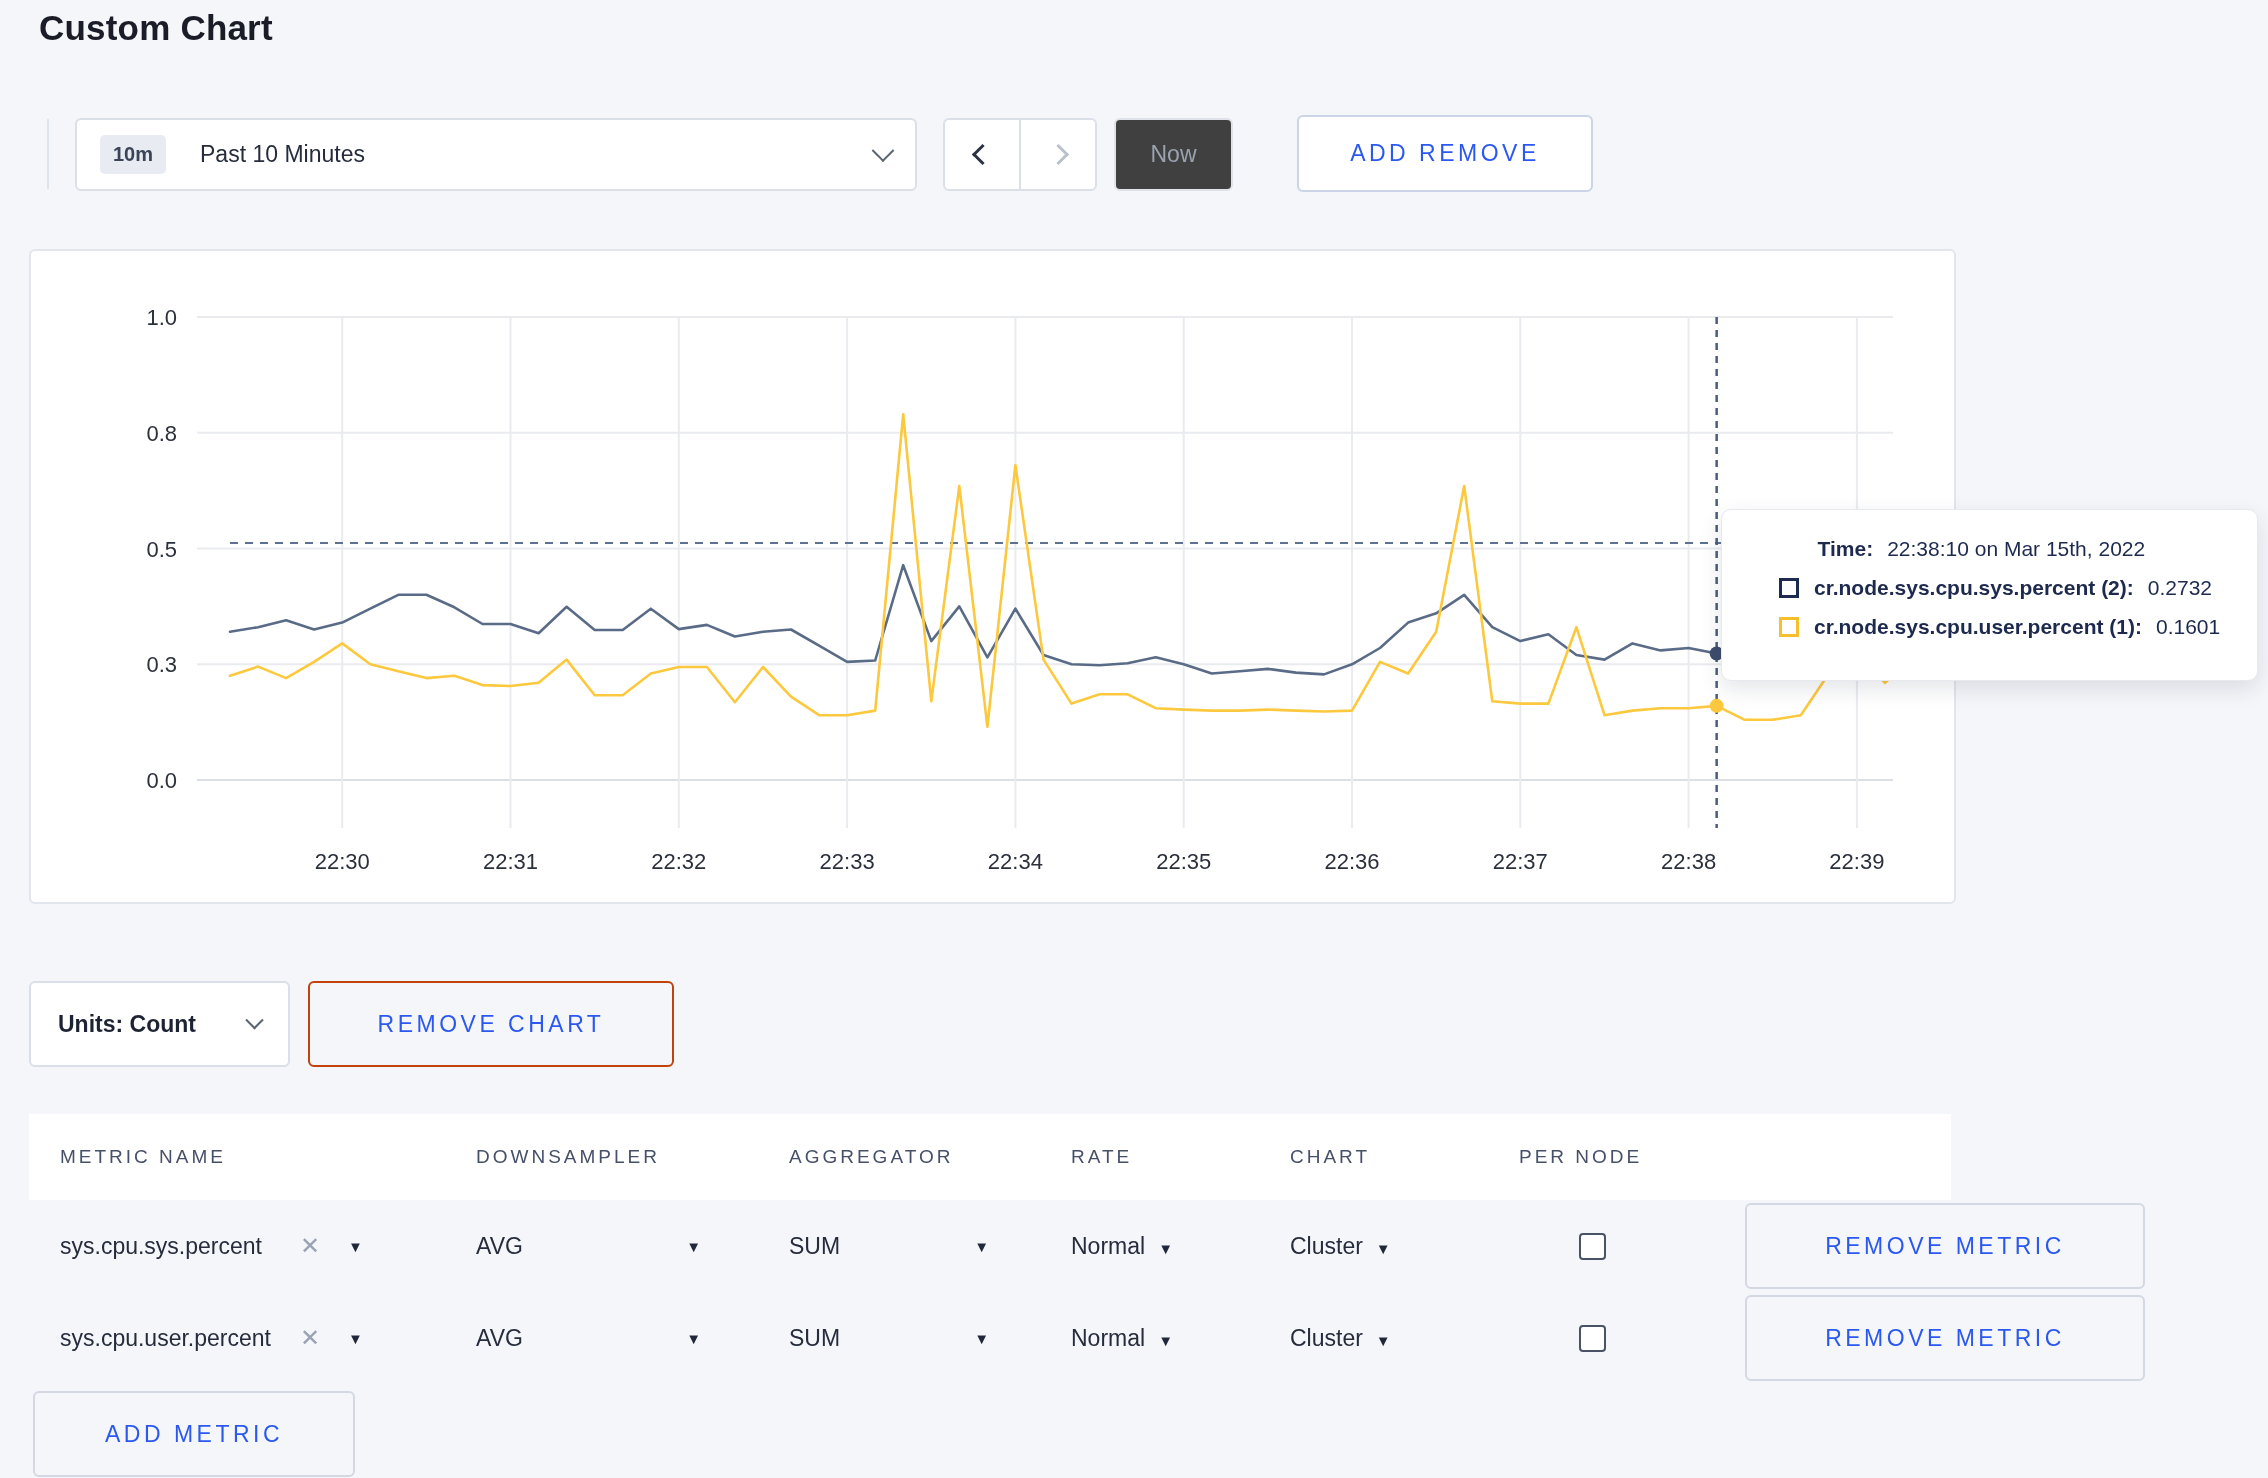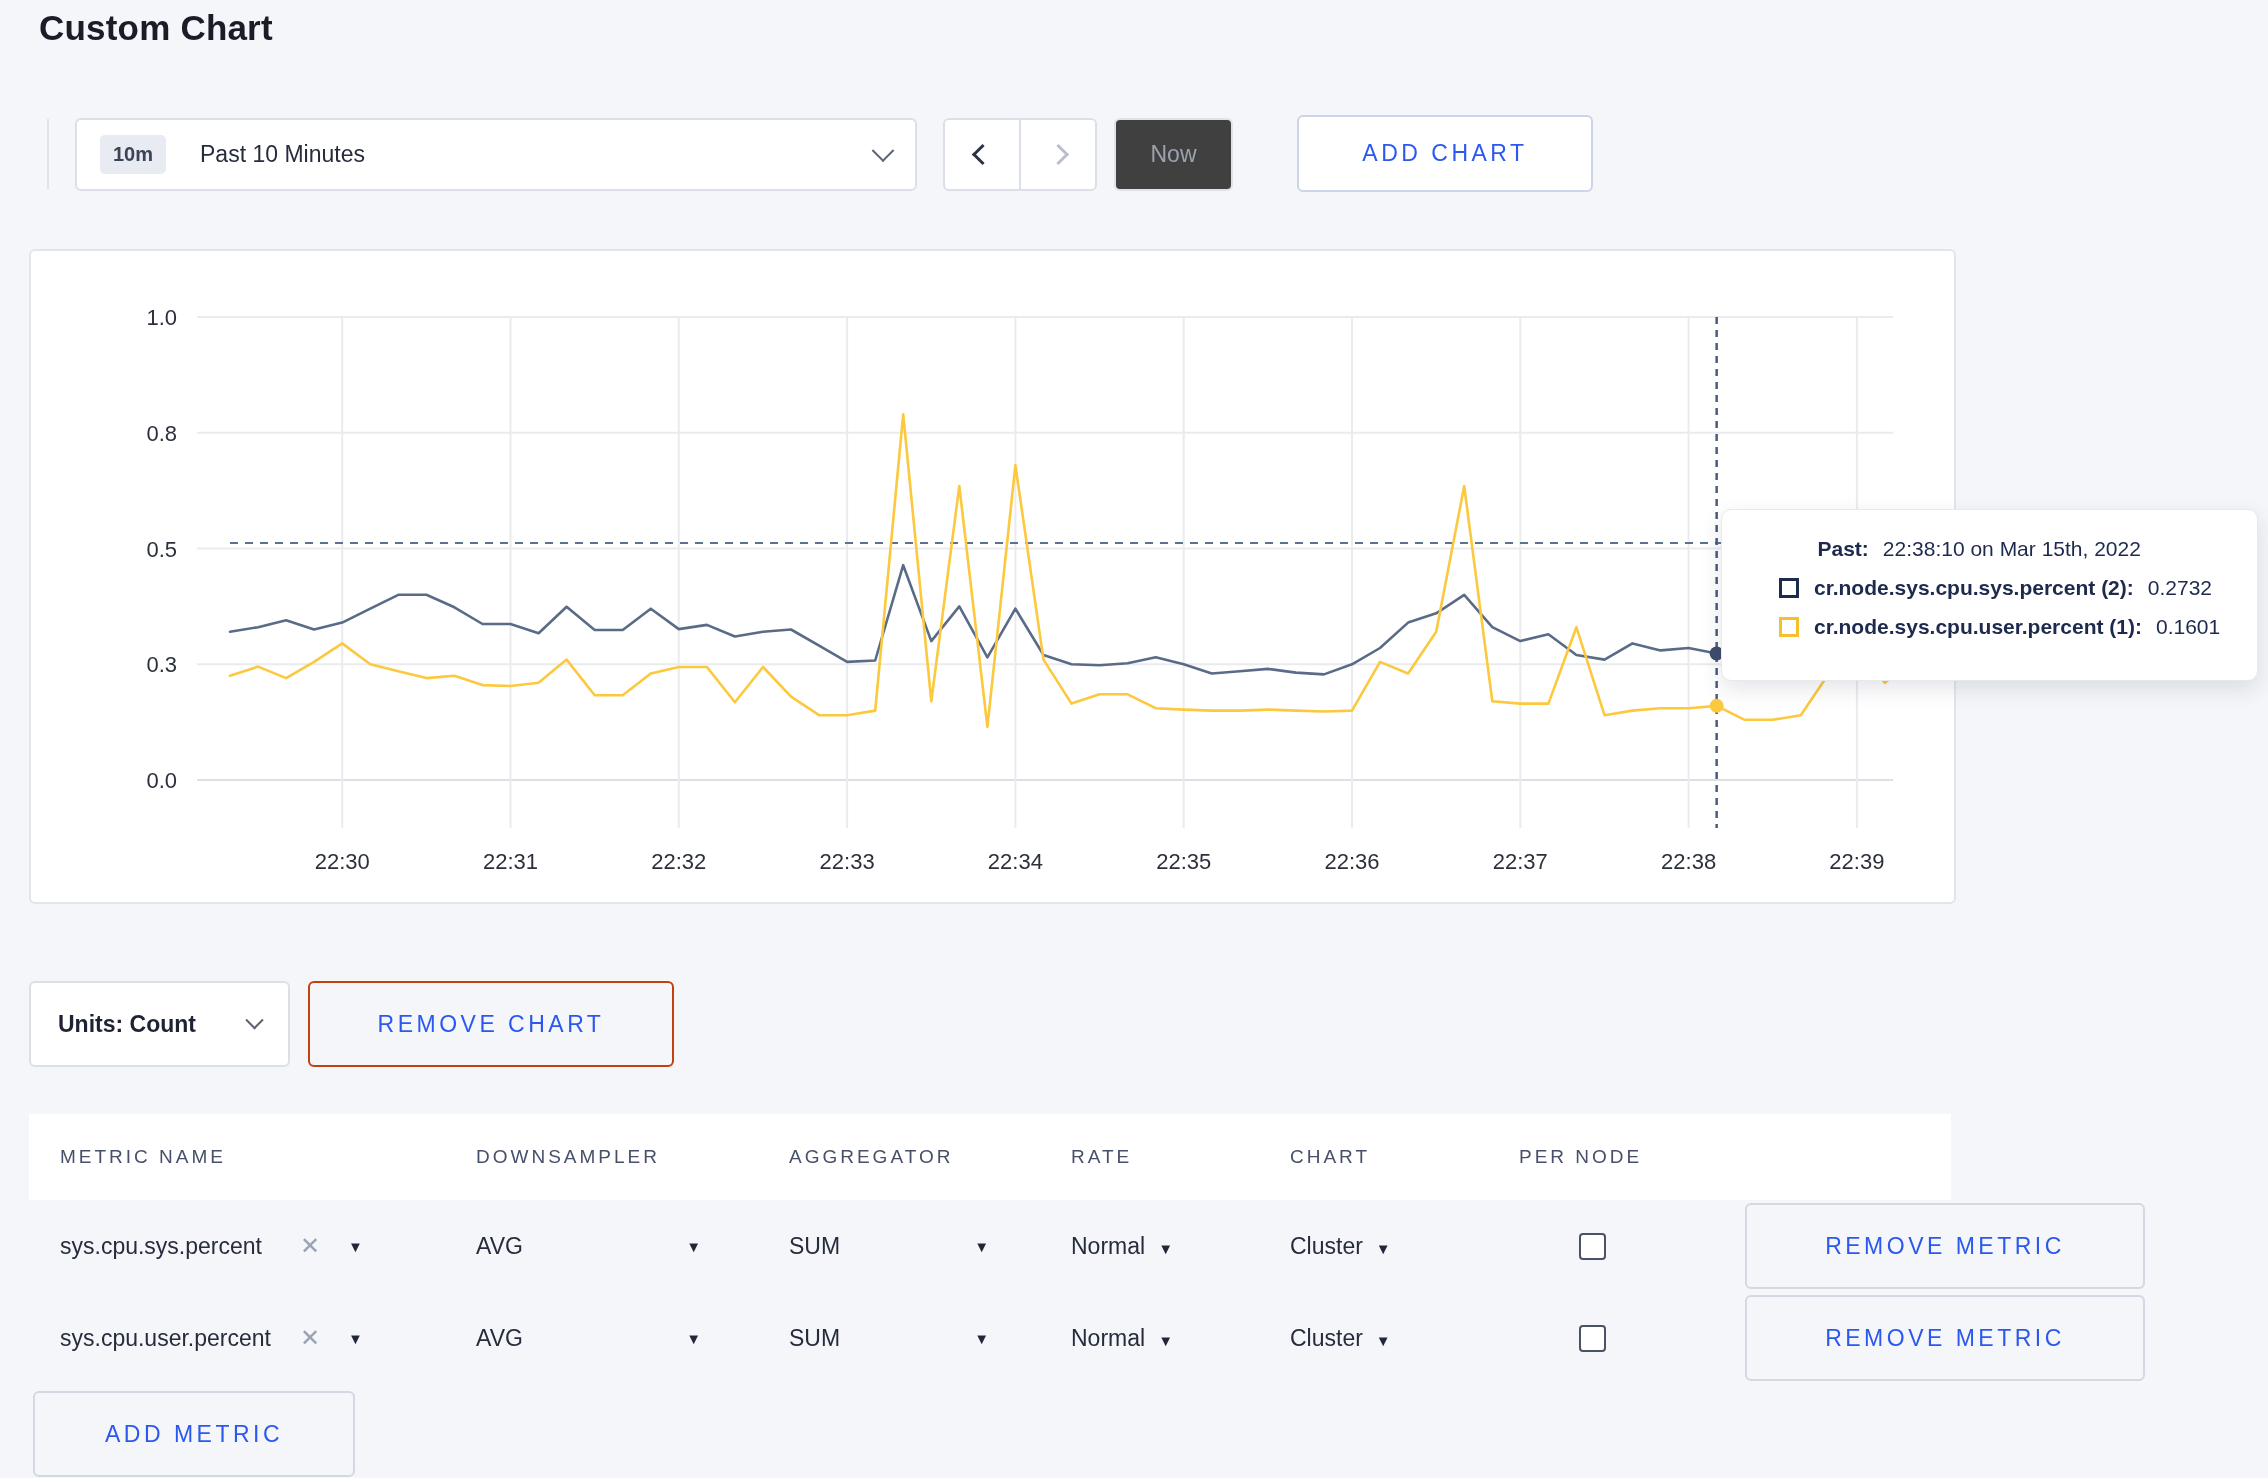--- a/index.html
+++ b/index.html
@@ -158,21 +158,21 @@
   <div class="pager-half">
     <span class="chev-left"></span>
   </div>
   <div class="pager-half">
     <span class="chev-right"></span>
   </div>
 </div>
 
 <div class="abs now-button">Now</div>
 
-<div class="abs btn-blue-text add-chart-button">ADD CHART</div>
+<div class="abs btn-blue-text add-chart-button">ADD REMOVE</div>
 
 <div class="abs chart-card">
   <svg id="chart-svg" width="1923" height="651" viewBox="0 0 1923 651">
       <g>
         <line x1="166" y1="529" x2="1862" y2="529" stroke="#dcdfe4" stroke-width="2"></line>
         <line x1="166" y1="413.25" x2="1862" y2="413.25" stroke="#e9ebef" stroke-width="2"></line>
         <line x1="166" y1="297.5" x2="1862" y2="297.5" stroke="#e9ebef" stroke-width="2"></line>
         <line x1="166" y1="181.75" x2="1862" y2="181.75" stroke="#e9ebef" stroke-width="2"></line>
         <line x1="166" y1="66" x2="1862" y2="66" stroke="#e9ebef" stroke-width="2"></line>
         <line x1="311.2" y1="66" x2="311.2" y2="577" stroke="#e9ebef" stroke-width="2"></line>
@@ -208,21 +208,21 @@
       <polyline points="199.0,424.8 227.1,415.6 255.1,427.1 283.1,410.9 311.2,392.4 339.3,413.3 367.3,420.2 395.4,427.1 423.4,424.8 451.5,434.1 479.5,435.0 507.6,431.8 535.6,408.6 563.7,444.3 591.7,444.3 619.8,422.5 647.8,416.0 675.9,416.0 703.9,451.2 732.0,416.0 760.0,445.7 788.1,464.2 816.1,464.2 844.2,459.6 872.2,163.2 900.3,450.3 928.3,235.0 956.4,475.8 984.4,214.2 1012.5,408.6 1040.5,452.6 1068.6,443.3 1096.6,443.3 1124.7,457.2 1152.7,458.6 1180.8,459.6 1208.8,459.6 1236.9,458.6 1264.9,459.6 1293.0,460.5 1321.0,459.6 1349.0,410.9 1377.1,422.5 1405.2,380.8 1433.2,235.0 1461.3,450.3 1489.3,452.6 1517.4,452.6 1545.4,376.2 1573.5,464.2 1601.5,459.6 1629.6,457.2 1657.6,457.2 1685.7,454.9 1713.7,468.8 1741.8,468.8 1769.8,464.2 1797.9,422.5 1825.9,399.4 1854.0,431.8 1882.0,408.6" fill="none" stroke="#fcc83d" stroke-width="2.6" stroke-linejoin="round" stroke-linecap="round"></polyline>
       <line x1="1685.65" y1="66" x2="1685.65" y2="577" stroke="#4a5d7a" stroke-width="2.5" stroke-dasharray="7 6"></line>
       <circle cx="1685.65" cy="402.5084" r="7" fill="#3d4d6b"></circle>
       <circle cx="1685.65" cy="454.8737" r="7" fill="#fcc83d"></circle>
     </svg>
 </div>
 
 <div class="abs chart-tooltip">
   <div class="tt-row">
     <span class="tt-spacer"></span>
-    <span class="tt-label">Past:</span>
+    <span class="tt-label">Time:</span>
     <span class="tt-value">22:38:10 on Mar 15th, 2022</span>
   </div>
   <div class="tt-row">
     <span class="tt-swatch" style="border-color:#1e2b50"></span>
     <span class="tt-label">cr.node.sys.cpu.sys.percent (2):</span>
     <span class="tt-value">0.2732</span>
   </div>
   <div class="tt-row">
     <span class="tt-swatch" style="border-color:#f5c02c"></span>
     <span class="tt-label">cr.node.sys.cpu.user.percent (1):</span>

